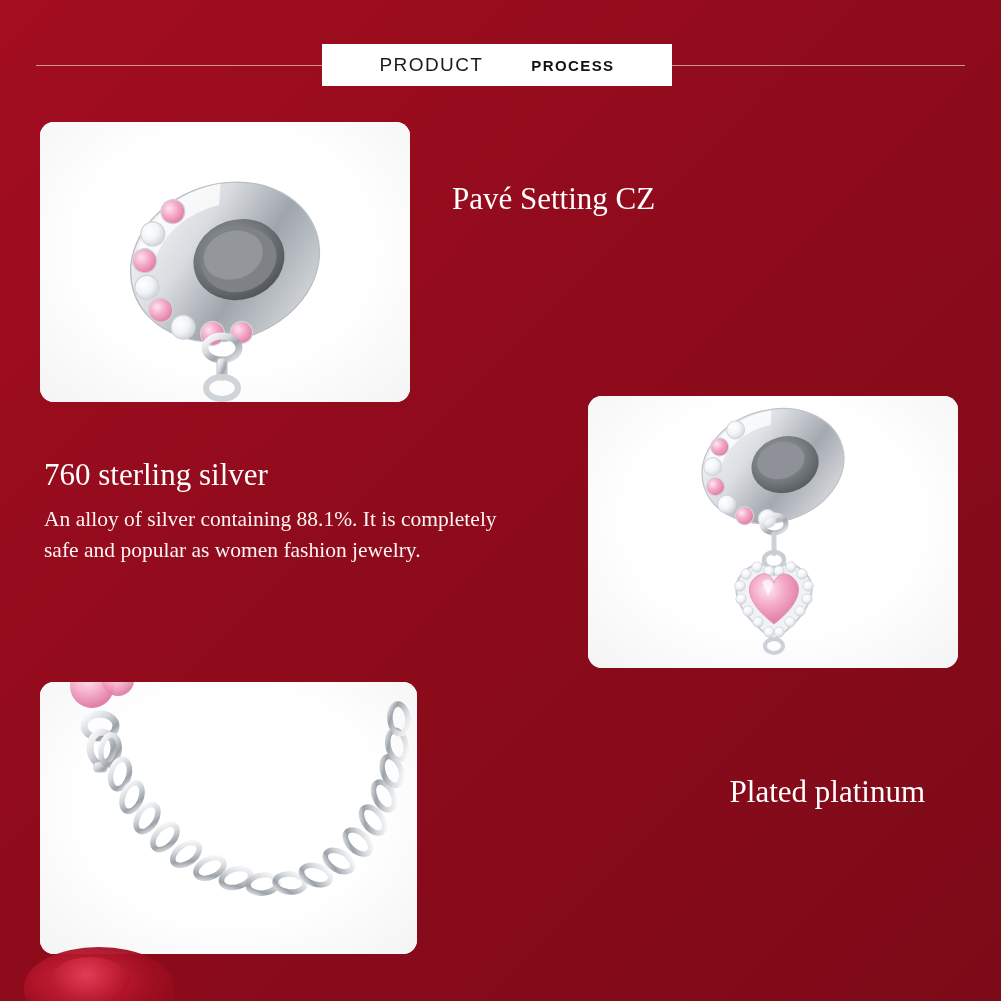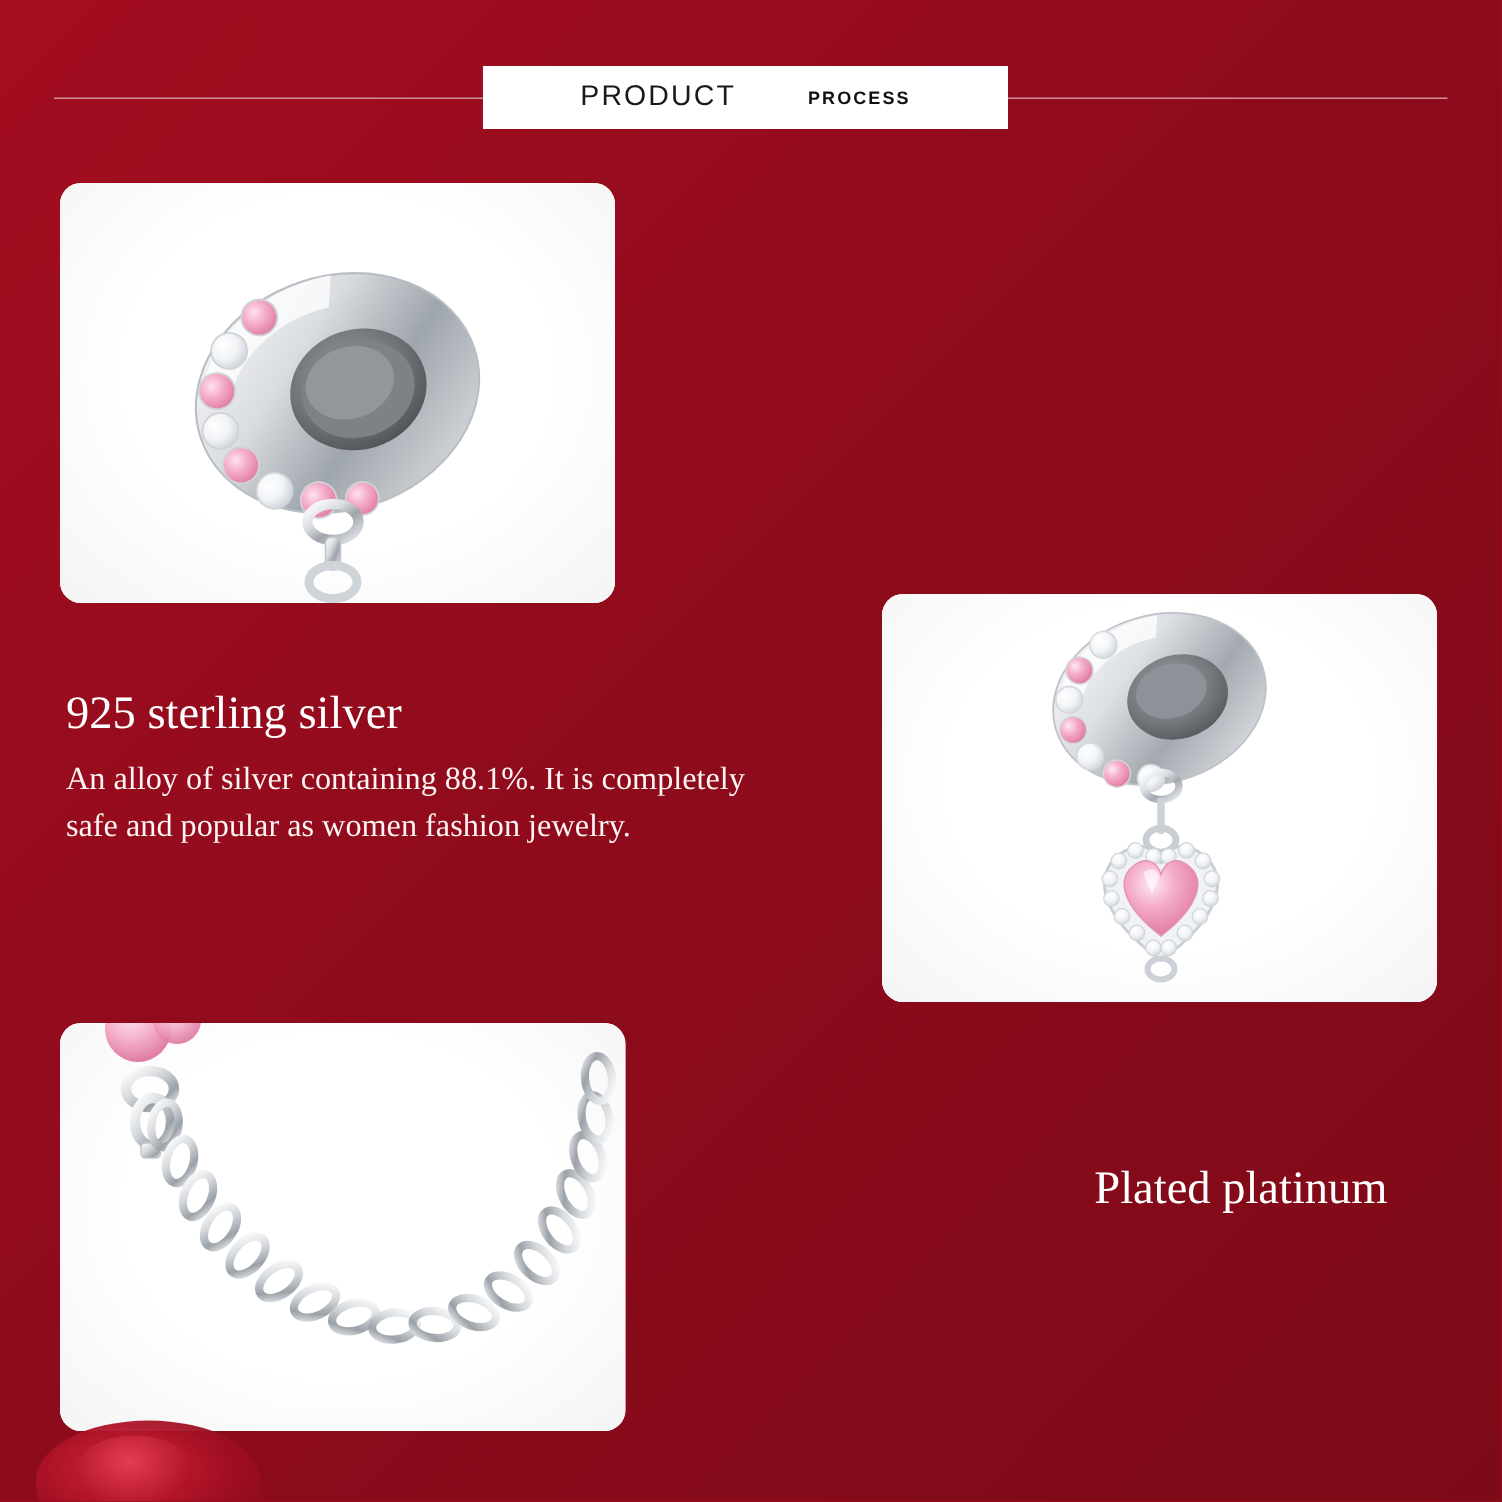--- a/index.html
+++ b/index.html
@@ -50,21 +50,21 @@
     gap: 40px;
   }
   .header-badge .light {
     font-family: "Liberation Sans", sans-serif;
     font-size: 19px;
     color: #1a1a1a;
     font-weight: 400;
   }
   .header-badge .bold {
     font-family: "Liberation Sans", sans-serif;
-    font-size: 12px;
+    font-size: 15px;
     color: #111111;
     font-weight: bold;
     margin-left: 8px;
   }
 
   
   .photo-card {
     position: absolute;
     background: #ffffff;
     border-radius: 14px;
@@ -186,24 +186,25 @@
 
       <g transform="translate(182,226)">
         <ellipse cx="0" cy="0" rx="17" ry="12" fill="none" stroke="url(#silverG)" stroke-width="7"></ellipse>
         <rect x="-5" y="10" width="10" height="22" rx="4" fill="url(#silverG)" stroke="#bfc4ca" stroke-width="1"></rect>
         <ellipse cx="0" cy="40" rx="16" ry="11" fill="none" stroke="#cfd4d9" stroke-width="6"></ellipse>
       </g>
     </svg>
   </div>
 
   <div class="text-block" id="text-pave">
+    <h2>Pavé Setting CZ</h2>
   </div>
 
   <div class="text-block" id="text-silver">
-    <h2>925 sterling silver</h2>
+    <h2>760 sterling silver</h2>
     <p>An alloy of silver containing 88.1%. It is completely safe and popular as women fashion jewelry.</p>
   </div>
 
   <div class="photo-card" id="card-heart">
     <div class="photo-inner"></div>
     <svg viewBox="0 0 370 272" width="370" height="272" style="position:absolute;inset:0;">
       <defs>
         <linearGradient id="silverG2" x1="0" y1="0" x2="1" y2="1">
           <stop offset="0%" stop-color="#ffffff"></stop>
           <stop offset="35%" stop-color="#dcdfe3"></stop>

